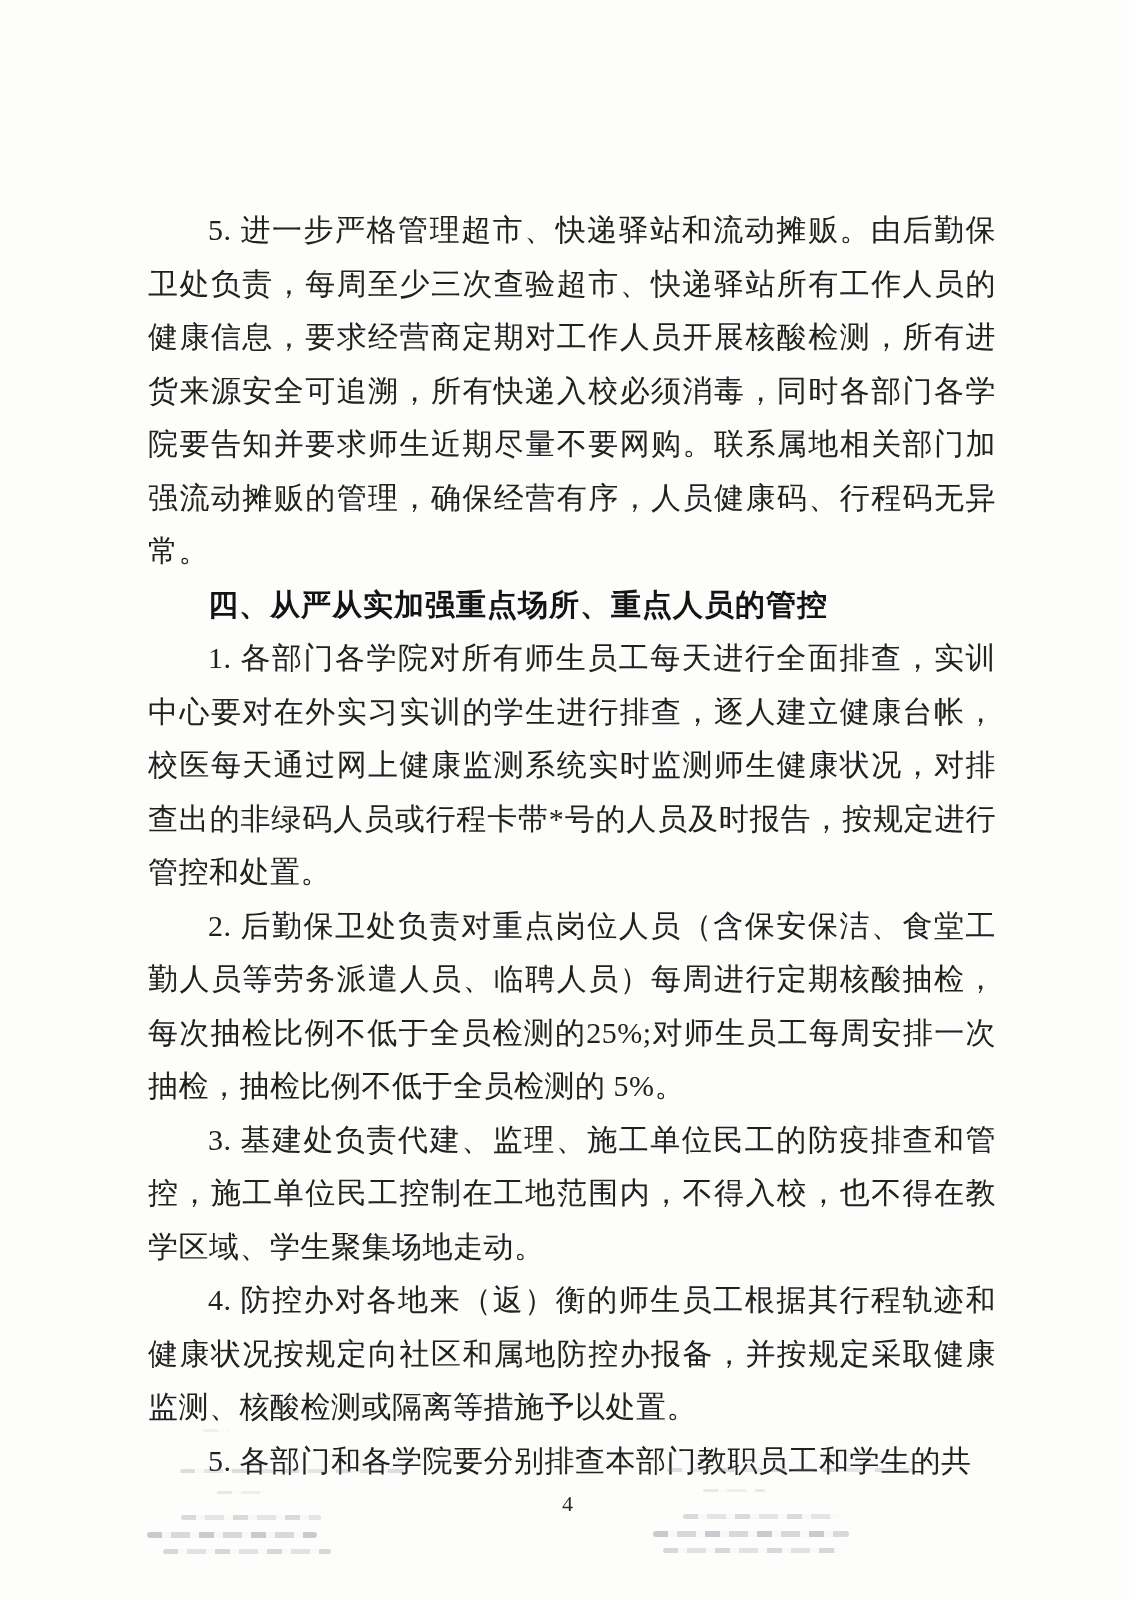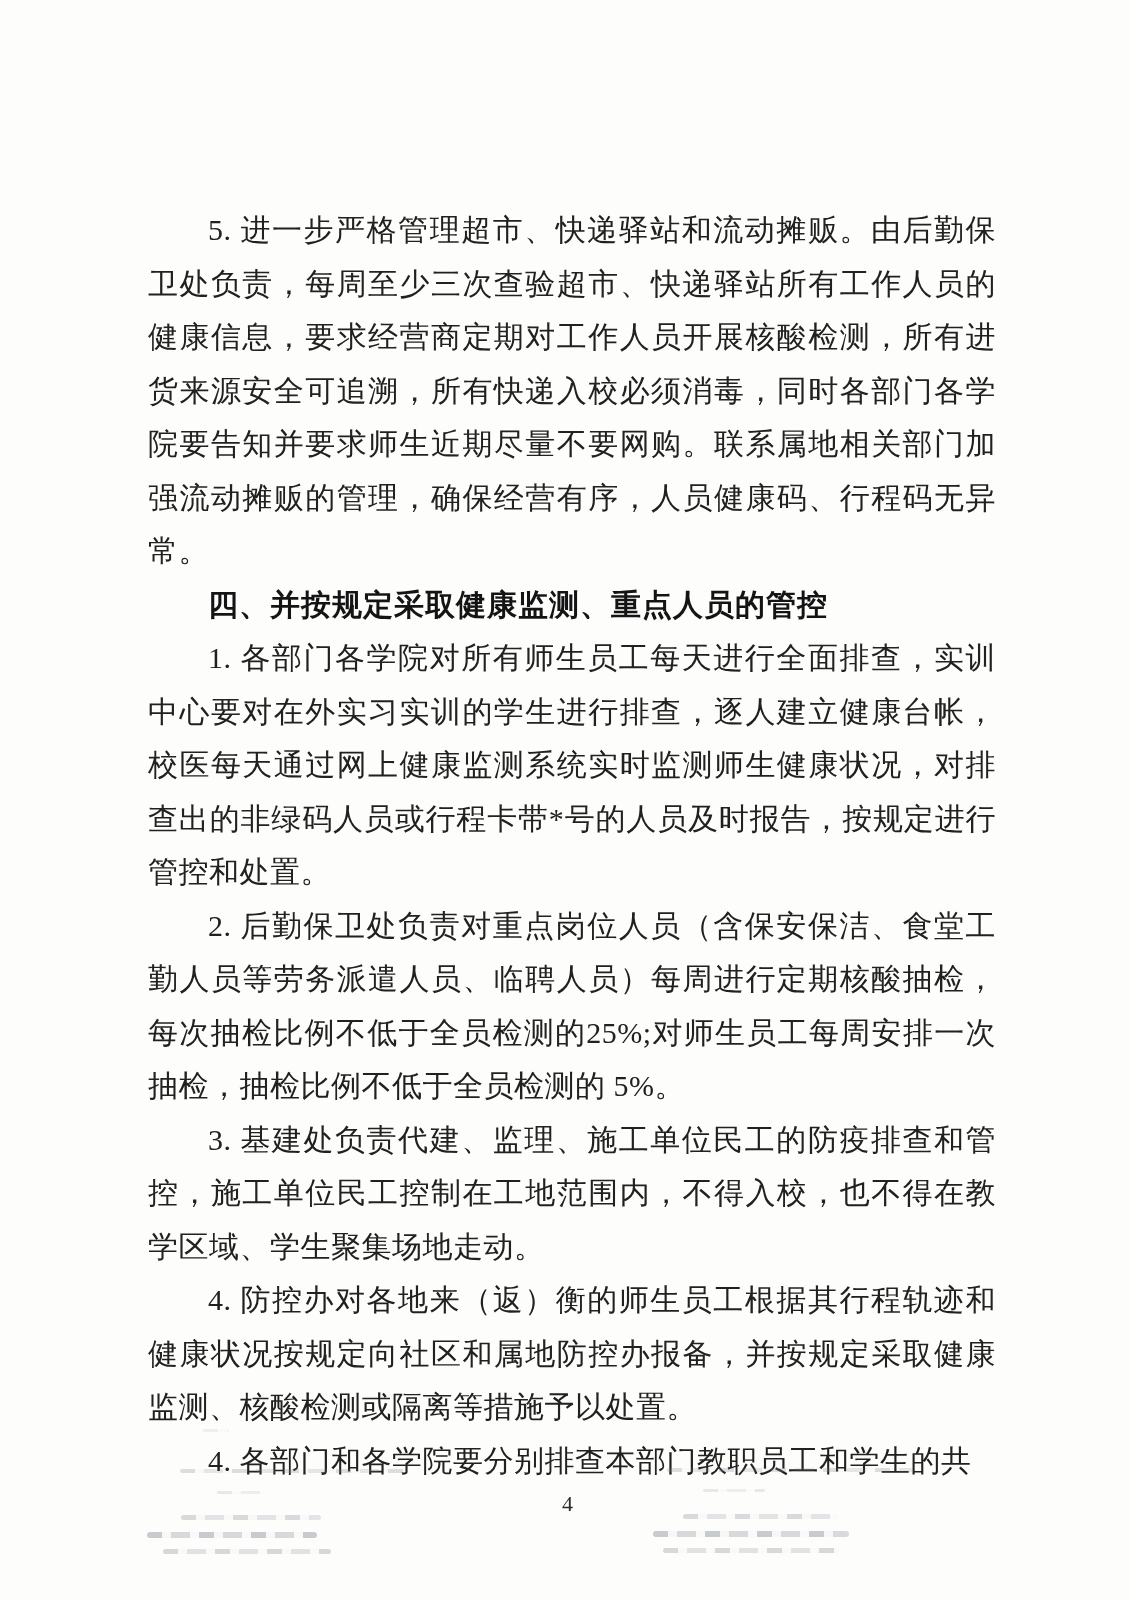--- a/index.html
+++ b/index.html
@@ -59,26 +59,26 @@
       rgba(118, 126, 133, 0.04) 43px 52px);
   }
 </style>
 </head>
 <body>
 
 <div class="page">
 
   <div class="doc-body">
     <p class="para body">5. 进一步严格管理超市、快递驿站和流动摊贩。由后勤保卫处负责，每周至少三次查验超市、快递驿站所有工作人员的健康信息，要求经营商定期对工作人员开展核酸检测，所有进货来源安全可追溯，所有快递入校必须消毒，同时各部门各学院要告知并要求师生近期尽量不要网购。联系属地相关部门加强流动摊贩的管理，确保经营有序，人员健康码、行程码无异常。</p>
-    <p class="para heading">四、并按规定采取健康监测、重点人员的管控</p>
+    <p class="para heading">四、从严从实加强重点场所、重点人员的管控</p>
     <p class="para body">1. 各部门各学院对所有师生员工每天进行全面排查，实训中心要对在外实习实训的学生进行排查，逐人建立健康台帐，校医每天通过网上健康监测系统实时监测师生健康状况，对排查出的非绿码人员或行程卡带*号的人员及时报告，按规定进行管控和处置。</p>
     <p class="para body">2. 后勤保卫处负责对重点岗位人员（含保安保洁、食堂工勤人员等劳务派遣人员、临聘人员）每周进行定期核酸抽检，每次抽检比例不低于全员检测的25%;对师生员工每周安排一次抽检，抽检比例不低于全员检测的 5%。</p>
     <p class="para body">3. 基建处负责代建、监理、施工单位民工的防疫排查和管控，施工单位民工控制在工地范围内，不得入校，也不得在教学区域、学生聚集场地走动。</p>
     <p class="para body">4. 防控办对各地来（返）衡的师生员工根据其行程轨迹和健康状况按规定向社区和属地防控办报备，并按规定采取健康监测、核酸检测或隔离等措施予以处置。</p>
-    <p class="para body">4. 各部门和各学院要分别排查本部门教职员工和学生的共</p>
+    <p class="para body">5. 各部门和各学院要分别排查本部门教职员工和学生的共</p>
   </div>
 
   <div class="page-number">4</div>
 
   <div class="streak" style="left:203px; top:1429px; width:26px;  height:3px; opacity:.22;"></div>
   <div class="streak" style="left:180px; top:1469px; width:228px; height:4px; opacity:.50;"></div>
   <div class="streak" style="left:217px; top:1491px; width:48px;  height:3px; opacity:.33;"></div>
   <div class="streak" style="left:181px; top:1515px; width:140px; height:5px; opacity:.55;"></div>
   <div class="streak" style="left:147px; top:1532px; width:170px; height:6px; opacity:.78;"></div>
   <div class="streak" style="left:163px; top:1549px; width:168px; height:5px; opacity:.58;"></div>

